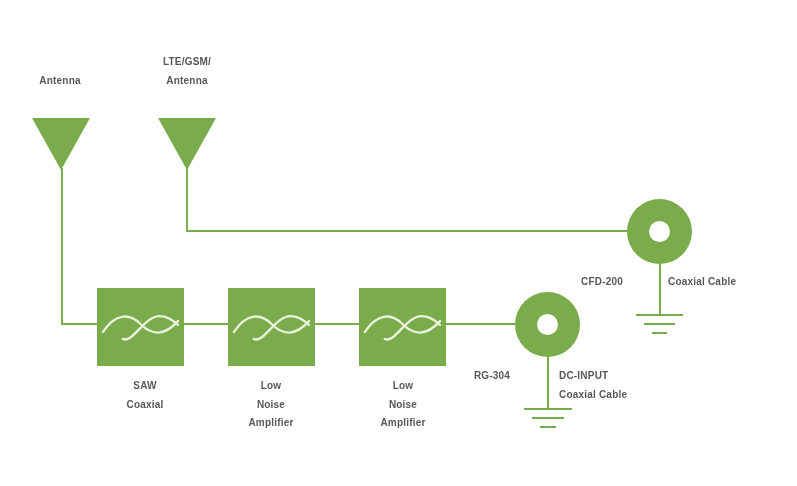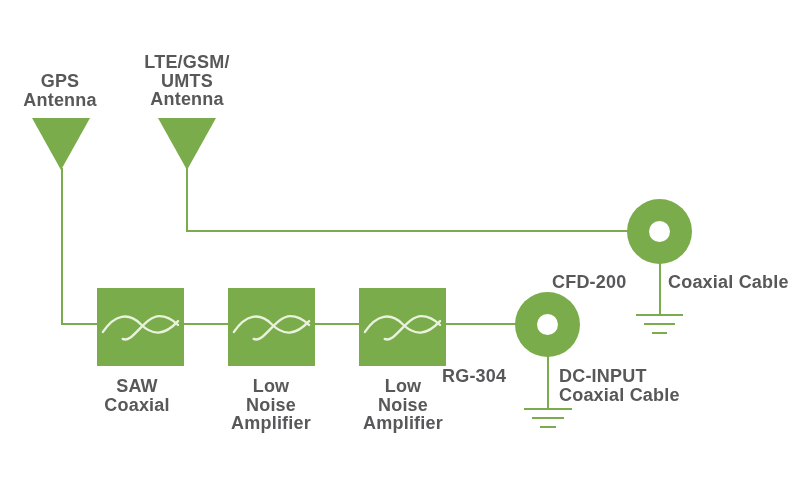--- a/index.html
+++ b/index.html
@@ -14,28 +14,28 @@
     position: relative;
     width: 797px;
     height: 486px;
     background: var(--background);
     overflow: hidden;
     font-family: "Liberation Sans", sans-serif;
   }
   .lbl {
     position: absolute;
     font-weight: bold;
-    font-size: 18px;
+    font-size: 10px;
     line-height: 18.5px;
     color: var(--text);
     letter-spacing: 0.2px;
     white-space: nowrap;
   }
   .center { text-align: center; }
-  .right  { text-align: left; }
+  .right  { text-align: center; }
   .line {
     position: absolute;
     background: var(--green);
   }
   .tri {
     position: absolute;
     width: 0; height: 0;
     border-left: 29px solid transparent;
     border-right: 29px solid transparent;
     border-top: 52px solid var(--green);
@@ -67,26 +67,24 @@
     border-radius: 50%;
     background: var(--background);
   }
 </style>
 </head>
 <body>
 
 <div class="diagram">
 
   <div class="lbl center" style="left:8px; top:72px; width:104px;">
-    <div>GPS</div>
     <div>Antenna</div>
   </div>
   <div class="lbl center" style="left:135px; top:53px; width:104px;">
     <div>LTE/GSM/</div>
-    <div>UMTS</div>
     <div>Antenna</div>
   </div>
 
   <div class="tri" style="left:32px; top:118px;"></div>
   <div class="tri" style="left:158px; top:118px;"></div>
 
   <div class="line" style="left:61px;  top:168px; width:2px;   height:157px;"></div>
   <div class="line" style="left:61px;  top:323px; width:38px;  height:2px;"></div>
   <div class="line" style="left:186px; top:168px; width:2px;   height:64px;"></div>
   <div class="line" style="left:186px; top:230px; width:445px; height:2px;"></div>
@@ -108,21 +106,21 @@
       <path d="M26 51 C36 56, 48 28, 63 28 C71 28, 78 33, 82 37"></path>
     </svg>
   </div>
   <div class="block" style="left:359px; top:288px;">
     <svg viewBox="0 0 88 78">
       <path d="M6 44 C18 26, 32 24, 44 36 C56 48, 68 48, 82 33"></path>
       <path d="M26 51 C36 56, 48 28, 63 28 C71 28, 78 33, 82 37"></path>
     </svg>
   </div>
 
-  <div class="lbl center" style="left:84px; top:377px; width:106px;">
+  <div class="lbl center" style="left:92px; top:377px; width:106px;">
     <div>SAW</div>
     <div>Coaxial</div>
   </div>
   <div class="lbl center" style="left:218px; top:377px; width:106px;">
     <div>Low</div>
     <div>Noise</div>
     <div>Amplifier</div>
   </div>
   <div class="lbl center" style="left:350px; top:377px; width:106px;">
     <div>Low</div>

